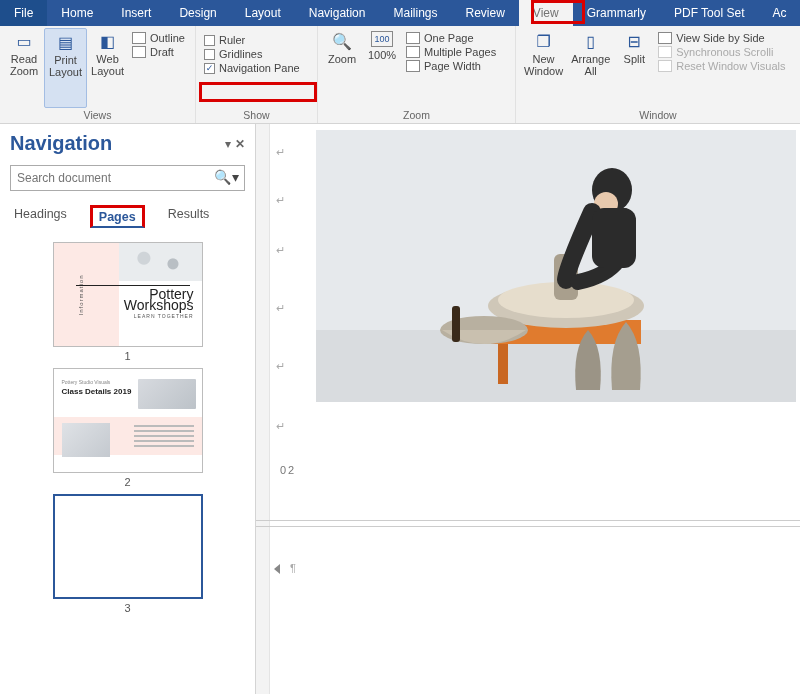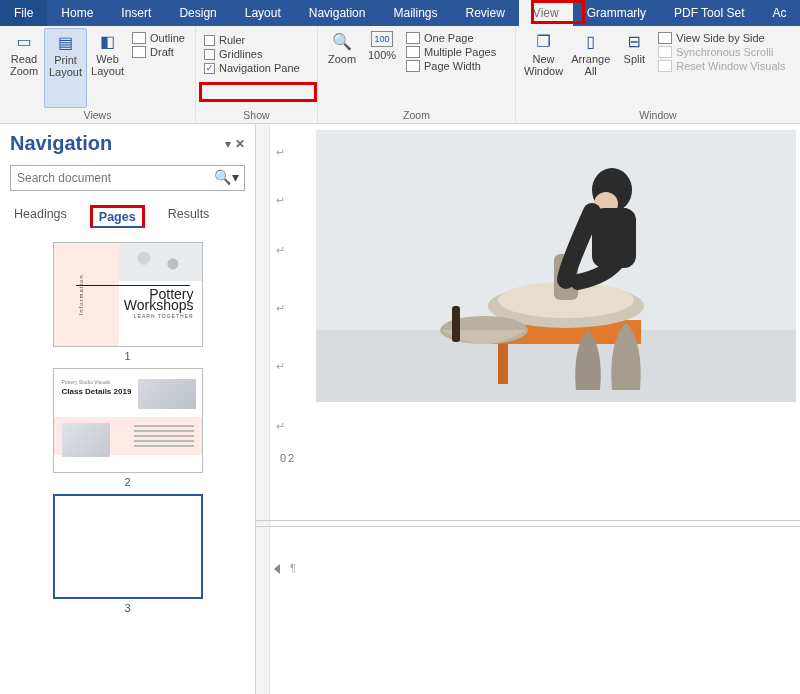--- a/index.html
+++ b/index.html
@@ -401,21 +401,21 @@
         <ellipse cx="168" cy="200" rx="44" ry="14" fill="#b8b0a0"></ellipse>
         <path d="M126 200 Q168 228 210 200" fill="#c9c0af"></path>
 
         <path d="M260 260 Q256 218 272 200 Q288 218 284 260 Z" fill="#9b9486"></path>
         <path d="M296 260 Q292 212 310 192 Q328 212 324 260 Z" fill="#a59e8f"></path>
 
         <rect x="136" y="176" width="8" height="36" rx="3" fill="#3a2a1a"></rect>
       </svg>
     </div>
 
-    <div class="page-num" style="top:328px">02</div>
+    <div class="page-num" style="top:340px">02</div>
 
     <div class="page-break-line" style="top:396px"></div>
     <div class="page-break-line" style="top:402px"></div>
 
     <span class="collapse-tri" style="left:18px; top:440px"></span>
     <span class="para-mark" style="top:438px; left:34px">¶</span>
   </div>
 
 </div>
 

